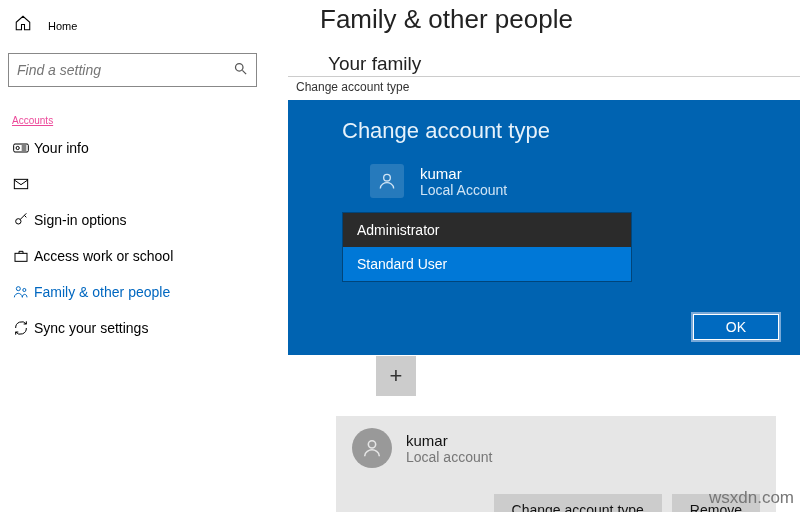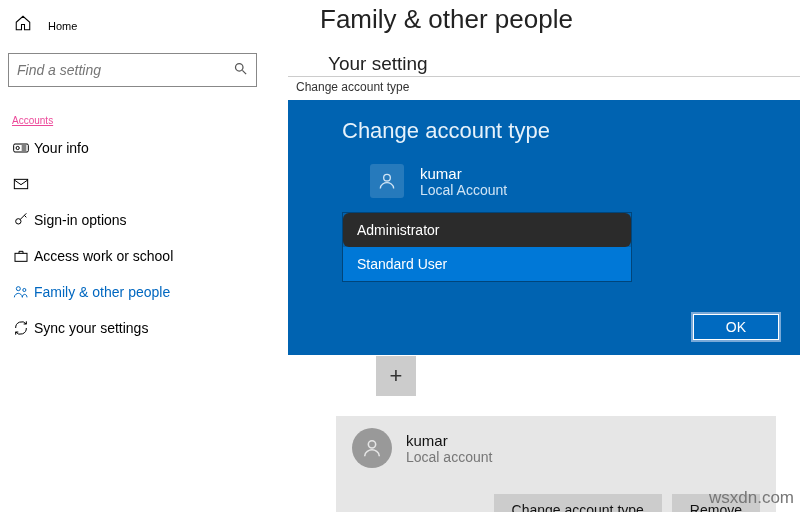--- a/index.html
+++ b/index.html
@@ -34,21 +34,21 @@
   
   .dlg-titlebar { position:absolute; left:288px; top:76px; right:0; height:24px; background:#fff; border-top:1px solid #ccc; padding:3px 8px; font-size:12px; color:#333; }
   .dialog { position:absolute; left:288px; top:100px; right:0; height:255px; background:#0063b1; color:#fff; padding:18px 0 0 54px; }
   .dlg-title { font-size:22px; font-weight:400; color:#e6f2fb; }
   .dlg-user { display:flex; align-items:center; gap:16px; margin:20px 0 14px 28px; }
   .dlg-avatar { width:34px; height:34px; background:rgba(255,255,255,0.15); border-radius:3px; display:flex; align-items:center; justify-content:center; }
   .dlg-user-name { font-size:15px; }
   .dlg-user-sub { font-size:14px; color:#cfe4f5; }
   .dropdown { margin-left:0; width:290px; border:1px solid rgba(0,0,0,0.3); }
   .dd-item { padding:9px 14px; font-size:14px; }
-  .dd-item.admin { background:#2b2b2b;border-radius:6px; }
+  .dd-item.admin { background:#2b2b2b; }
   .dd-item.std { background:#0078d7; }
   .ok-btn { position:absolute; right:20px; bottom:14px; background:#006ac0; border:2px solid #fff; color:#fff; padding:4px 32px; font-size:14px; outline:2px solid #78a9d8; outline-offset:-1px;}
   .watermark { position:absolute; right:6px; bottom:4px; font-size:17px; color:#777; }
 </style>
 </head>
 <body>
 
 <div class="sidebar">
   <div class="home-row">
     <span class="home-icon">
@@ -130,21 +130,21 @@
           <path d="M20 6 A9 9 0 0 0 4 12 M4 18 A9 9 0 0 0 20 12"></path>
           <path d="M20 2 V6 H16 M4 22 V18 H8"></path>
         </svg>
     </span>
     <span>Sync your settings</span>
   </div>
 </div>
 
 <div class="main">
   <div class="page-title">Family &amp; other people</div>
-  <div class="section-title">Your setting</div>
+  <div class="section-title">Your family</div>
 </div>
 
 <div style="position:absolute; left:356px; top:356px;">
   <div class="plus-tile">
     <span>+</span>
   </div>
 </div>
 
 <div style="position:absolute; left:328px; top:398px; right:30px;">
   <div class="user-card">

